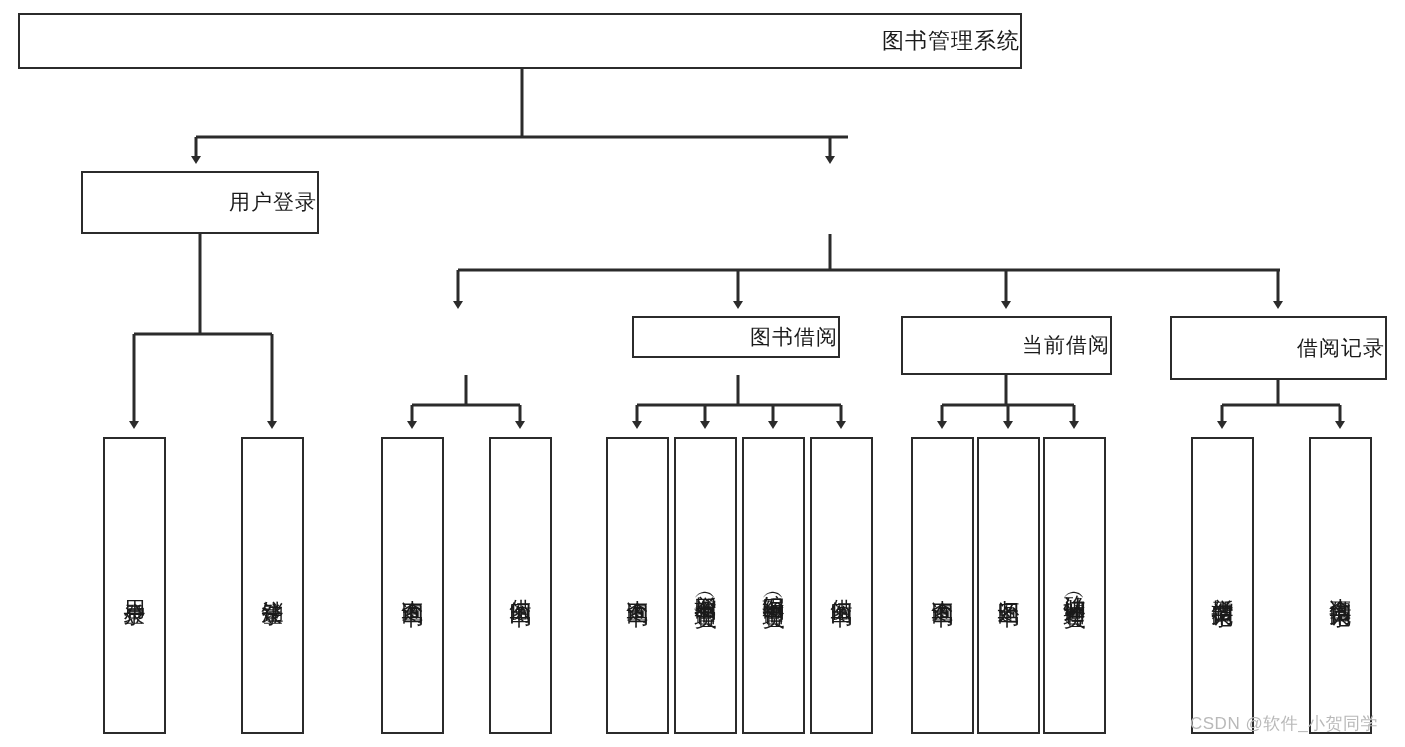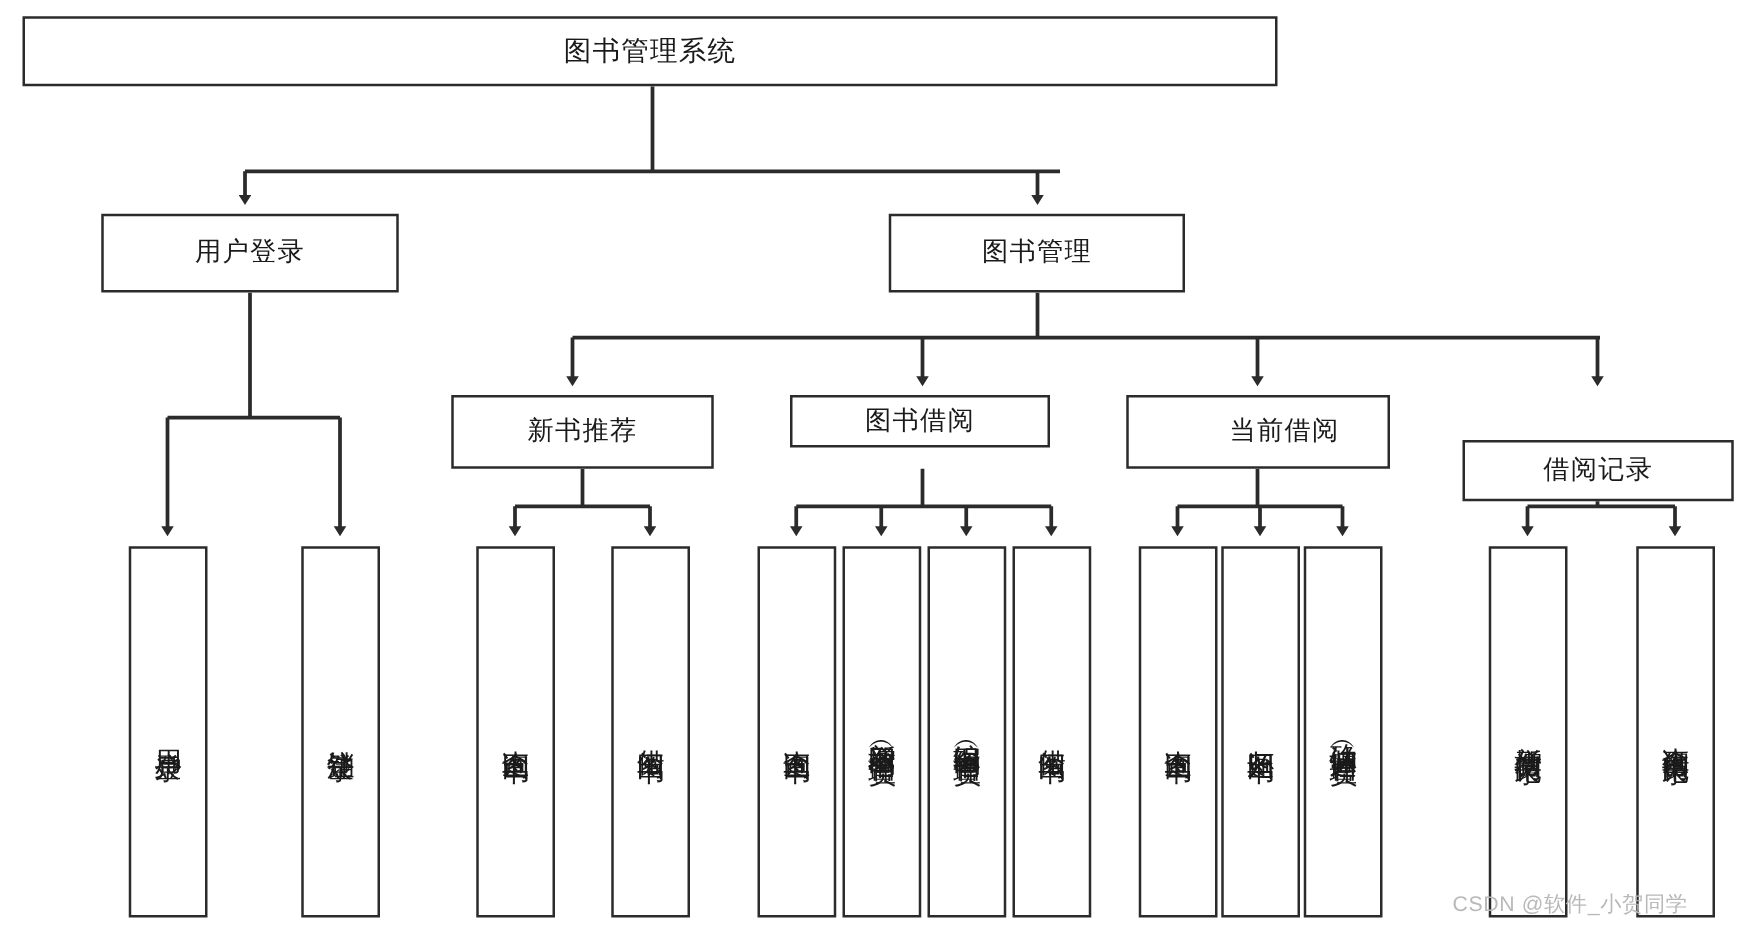--- a/index.html
+++ b/index.html
@@ -25,21 +25,21 @@
     height: 747px;
     pointer-events: none;
   }
   .node {
     position: absolute;
     box-sizing: border-box;
     border: 2px solid #2b2b2b;
     background: #ffffff;
     display: flex;
     align-items: center;
-    justify-content: center;
+    justify-content: flex-end;
     color: #1a1a1a;
   }
   .node .label {
     display: block;
     text-align: center;
     line-height: 1.15;
     white-space: nowrap;
   }
   
   .node.horiz .label {
@@ -59,21 +59,21 @@
   .node.vert .label {
     writing-mode: vertical-rl;
     text-orientation: upright;
     font-size: 22px;
     line-height: 1.0;
     letter-spacing: 2px;
     max-height: 100%;
   }
   .watermark {
     position: absolute;
-    left: 1162px;
+    left: 1190px;
     top: 712px;
     font-size: 17px;
     color: #b9b9b9;
     white-space: nowrap;
     letter-spacing: 0.5px;
   }
 </style>
 </head>
 <body>
 
@@ -129,34 +129,28 @@
     </g>
   </svg>
 
   <div class="node root horiz" style="left:18px; top:13px; width:1004px; height:56px;">
     <span class="label">图书管理系统</span>
   </div>
 
   <div class="node horiz" style="left:81px; top:171px; width:238px; height:63px;">
     <span class="label">用户登录</span>
   </div>
-  <div class="node horiz" style="left:711px; top:171px; width:237px; height:63px;">
-    <span class="label">图书管理</span>
-  </div>
 
-  <div class="node horiz" style="left:361px; top:316px; width:210px; height:59px;">
-    <span class="label">新书推荐</span>
-  </div>
   <div class="node horiz" style="left:632px; top:316px; width:208px; height:42px;">
     <span class="label">图书借阅</span>
   </div>
   <div class="node horiz" style="left:901px; top:316px; width:211px; height:59px;padding-left:42px;">
     <span class="label">当前借阅</span>
   </div>
-  <div class="node horiz" style="left:1170px; top:316px; width:217px; height:49px;margin-top:36px;">
+  <div class="node horiz" style="left:1170px; top:316px; width:217px; height:64px;">
     <span class="label">借阅记录</span>
   </div>
 
   <div class="node vert" style="left:103px; top:437px; width:63px; height:297px;">
     <span class="label">用户登录</span>
   </div>
   <div class="node vert" style="left:241px; top:437px; width:63px; height:297px;">
     <span class="label">注销登录</span>
   </div>
 

